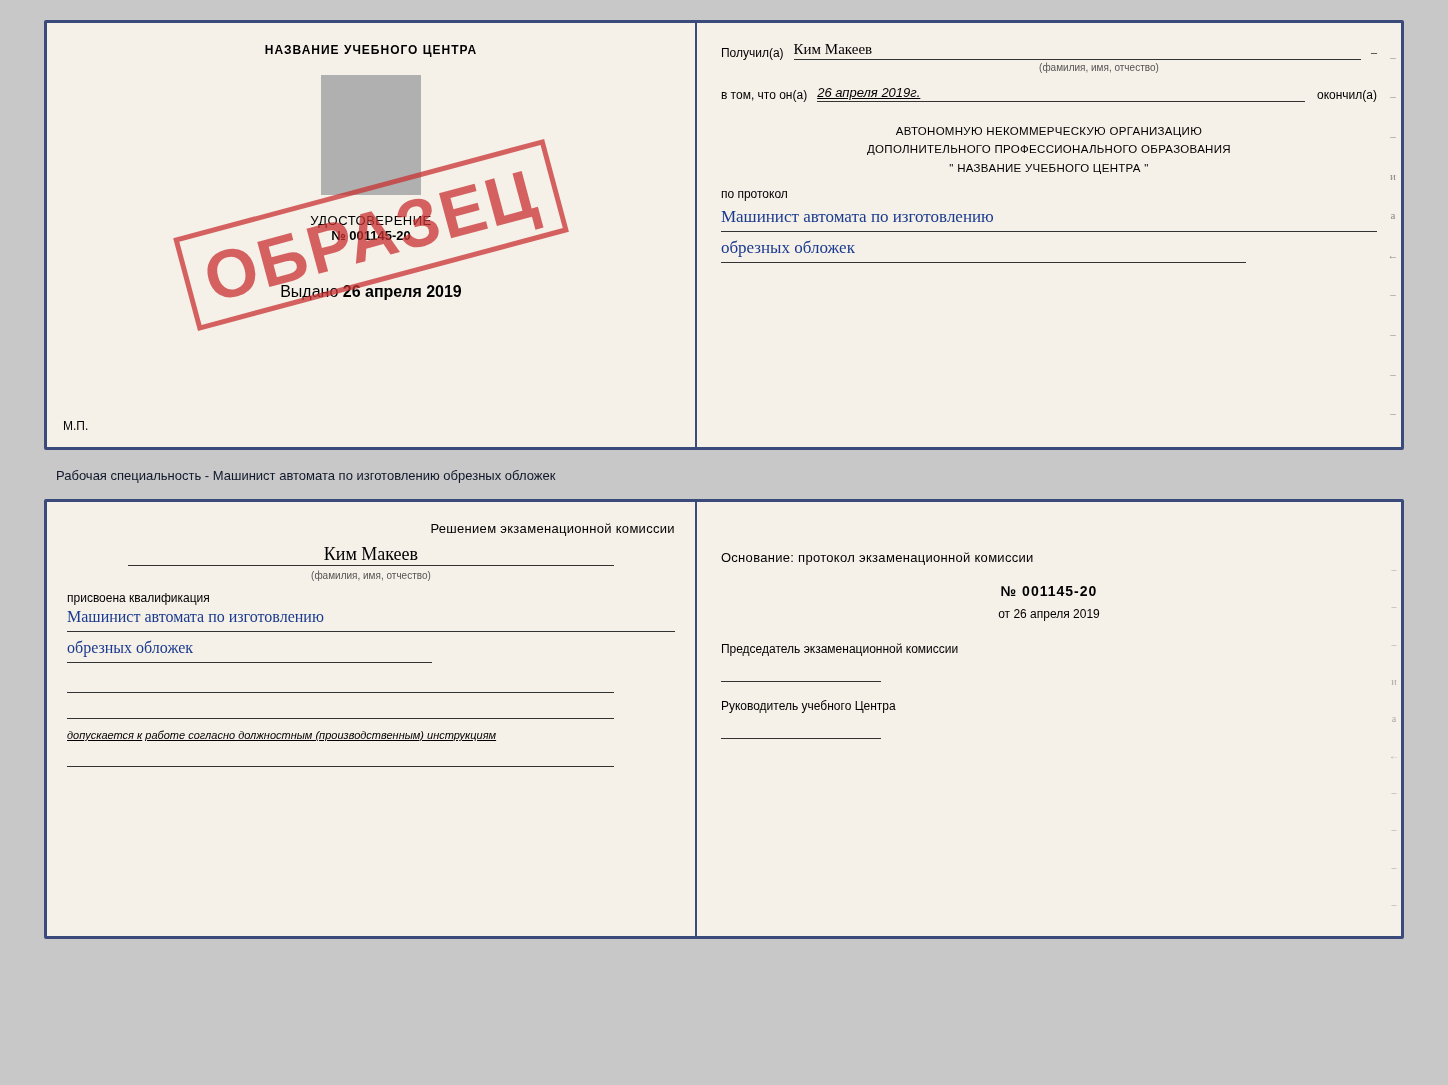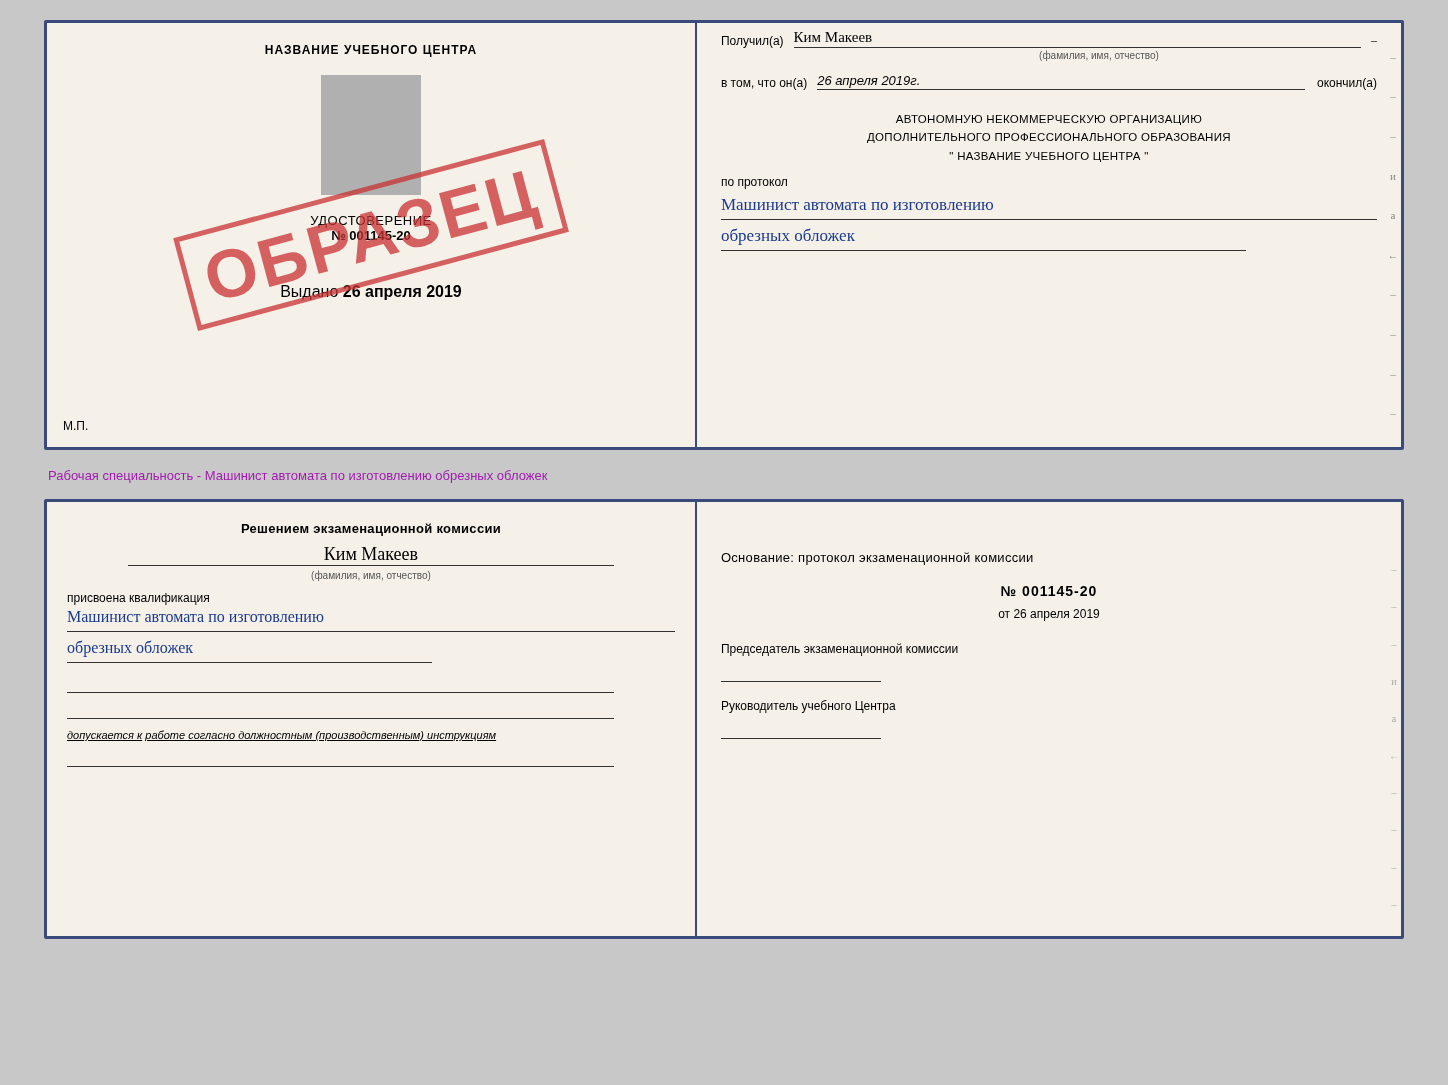--- a/index.html
+++ b/index.html
@@ -39,21 +39,21 @@
       padding: 20px 16px;
       display: flex;
       flex-direction: column;
       align-items: center;
       position: relative;
       background: #f5f0e8;
     }
 
     .cert-right {
       width: 52%;
-      padding: 6px 24px;
+      padding: 18px 24px;
       position: relative;
       background: #f5f0e8;
     }
 
     .cert-title {
       font-size: 12px;
       font-weight: bold;
       letter-spacing: 1px;
       text-align: center;
       margin-bottom: 10px;
@@ -200,23 +200,24 @@
       justify-content: space-evenly;
       align-items: center;
       font-size: 11px;
       color: #888;
     }
 
     
     .separator-text {
       font-size: 13px;
       font-family: Arial, sans-serif;
-      color: #a21caf;
+      color: #0f172a;
       padding: 6px 0 4px 4px;
       width: 100%;
+      margin-left: 8px;
     }
 
     
     .cert-bottom {
       display: flex;
       background: #f5f0e8;
       border: 3px solid #3a4a7a;
       border-radius: 2px;
       min-height: 440px;
       position: relative;
@@ -233,25 +234,25 @@
     .cert-bottom-right {
       width: 52%;
       padding: 11px 24px;
       position: relative;
       margin-top: 36px;
     }
 
     .bottom-title {
       font-size: 13px;
       font-family: Arial, sans-serif;
-      font-weight: bold;
+      font-weight: normal;
       letter-spacing: 0.3px;
       line-height: 1.4;
       margin-bottom: 6px;
-      text-align: center;
+      text-align: right;
     }
 
     .bottom-name-cursive {
       font-family: 'Segoe Script', 'Comic Sans MS', cursive;
       font-size: 18px;
       border-bottom: 1px solid #333;
       display: block;
       width: 80%;
       margin: 4px auto;
       text-align: center;
@@ -408,21 +409,21 @@
 
       <div class="field-row" style="align-items:flex-end; margin-bottom:2px;">
         <span class="field-label" style="margin-right:6px;">Получил(а)</span>
         <span class="field-value cursive" style="min-width:180px;">Ким Макеев</span>
         <span style="font-size:12px; margin-left:6px;">–</span>
       </div>
       <div class="field-subtext" style="margin-left:100px; margin-bottom:12px;">(фамилия, имя, отчество)</div>
 
       <div class="field-row" style="margin-bottom:20px;">
         <span class="field-label" style="margin-right:6px;">в том, что он(а)</span>
-        <span class="field-value" style="font-style:italic; min-width:140px;">26 апреля 2019г.</span>
+        <span class="field-value" style="font-style:italic; min-width:140px;text-decoration:underline;">26 апреля 2019г.</span>
         <span class="field-label" style="margin-left:8px; white-space:nowrap;">окончил(а)</span>
       </div>
 
       <div class="org-text">
         <div>АВТОНОМНУЮ НЕКОММЕРЧЕСКУЮ ОРГАНИЗАЦИЮ</div>
         <div>ДОПОЛНИТЕЛЬНОГО ПРОФЕССИОНАЛЬНОГО ОБРАЗОВАНИЯ</div>
         <div>
           <span>"</span>
           <span>НАЗВАНИЕ УЧЕБНОГО ЦЕНТРА</span>
           <span>"</span>

